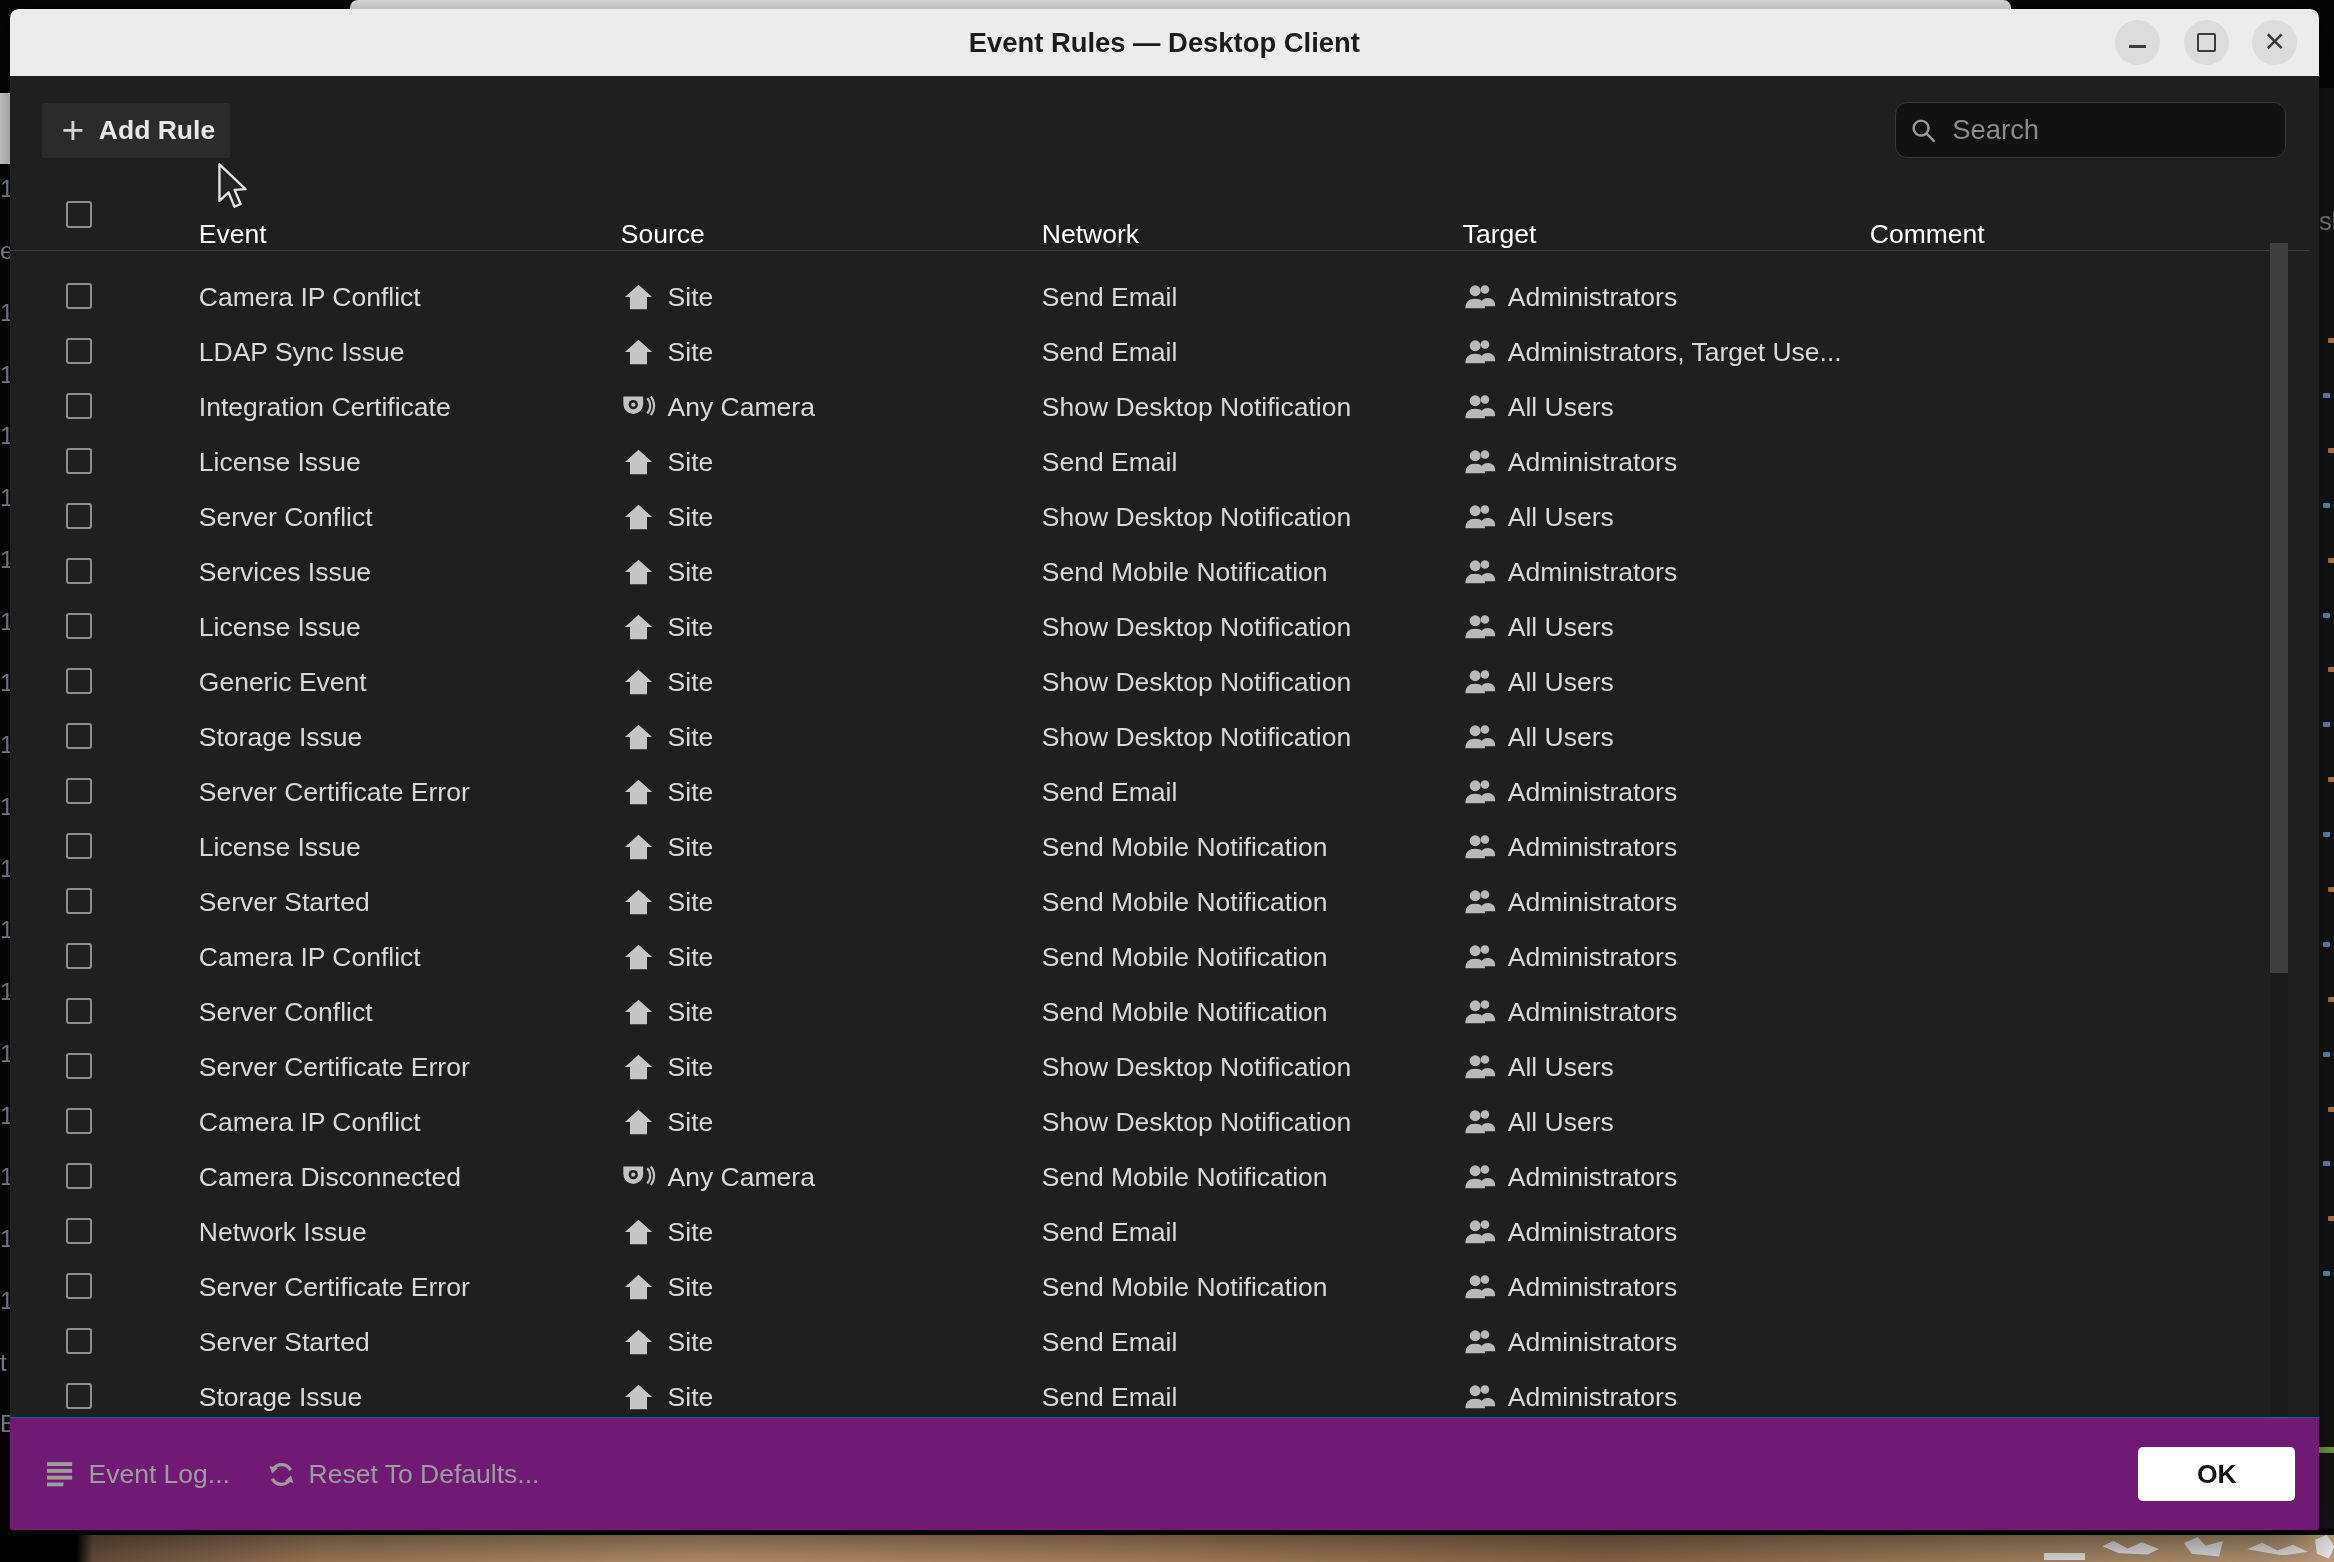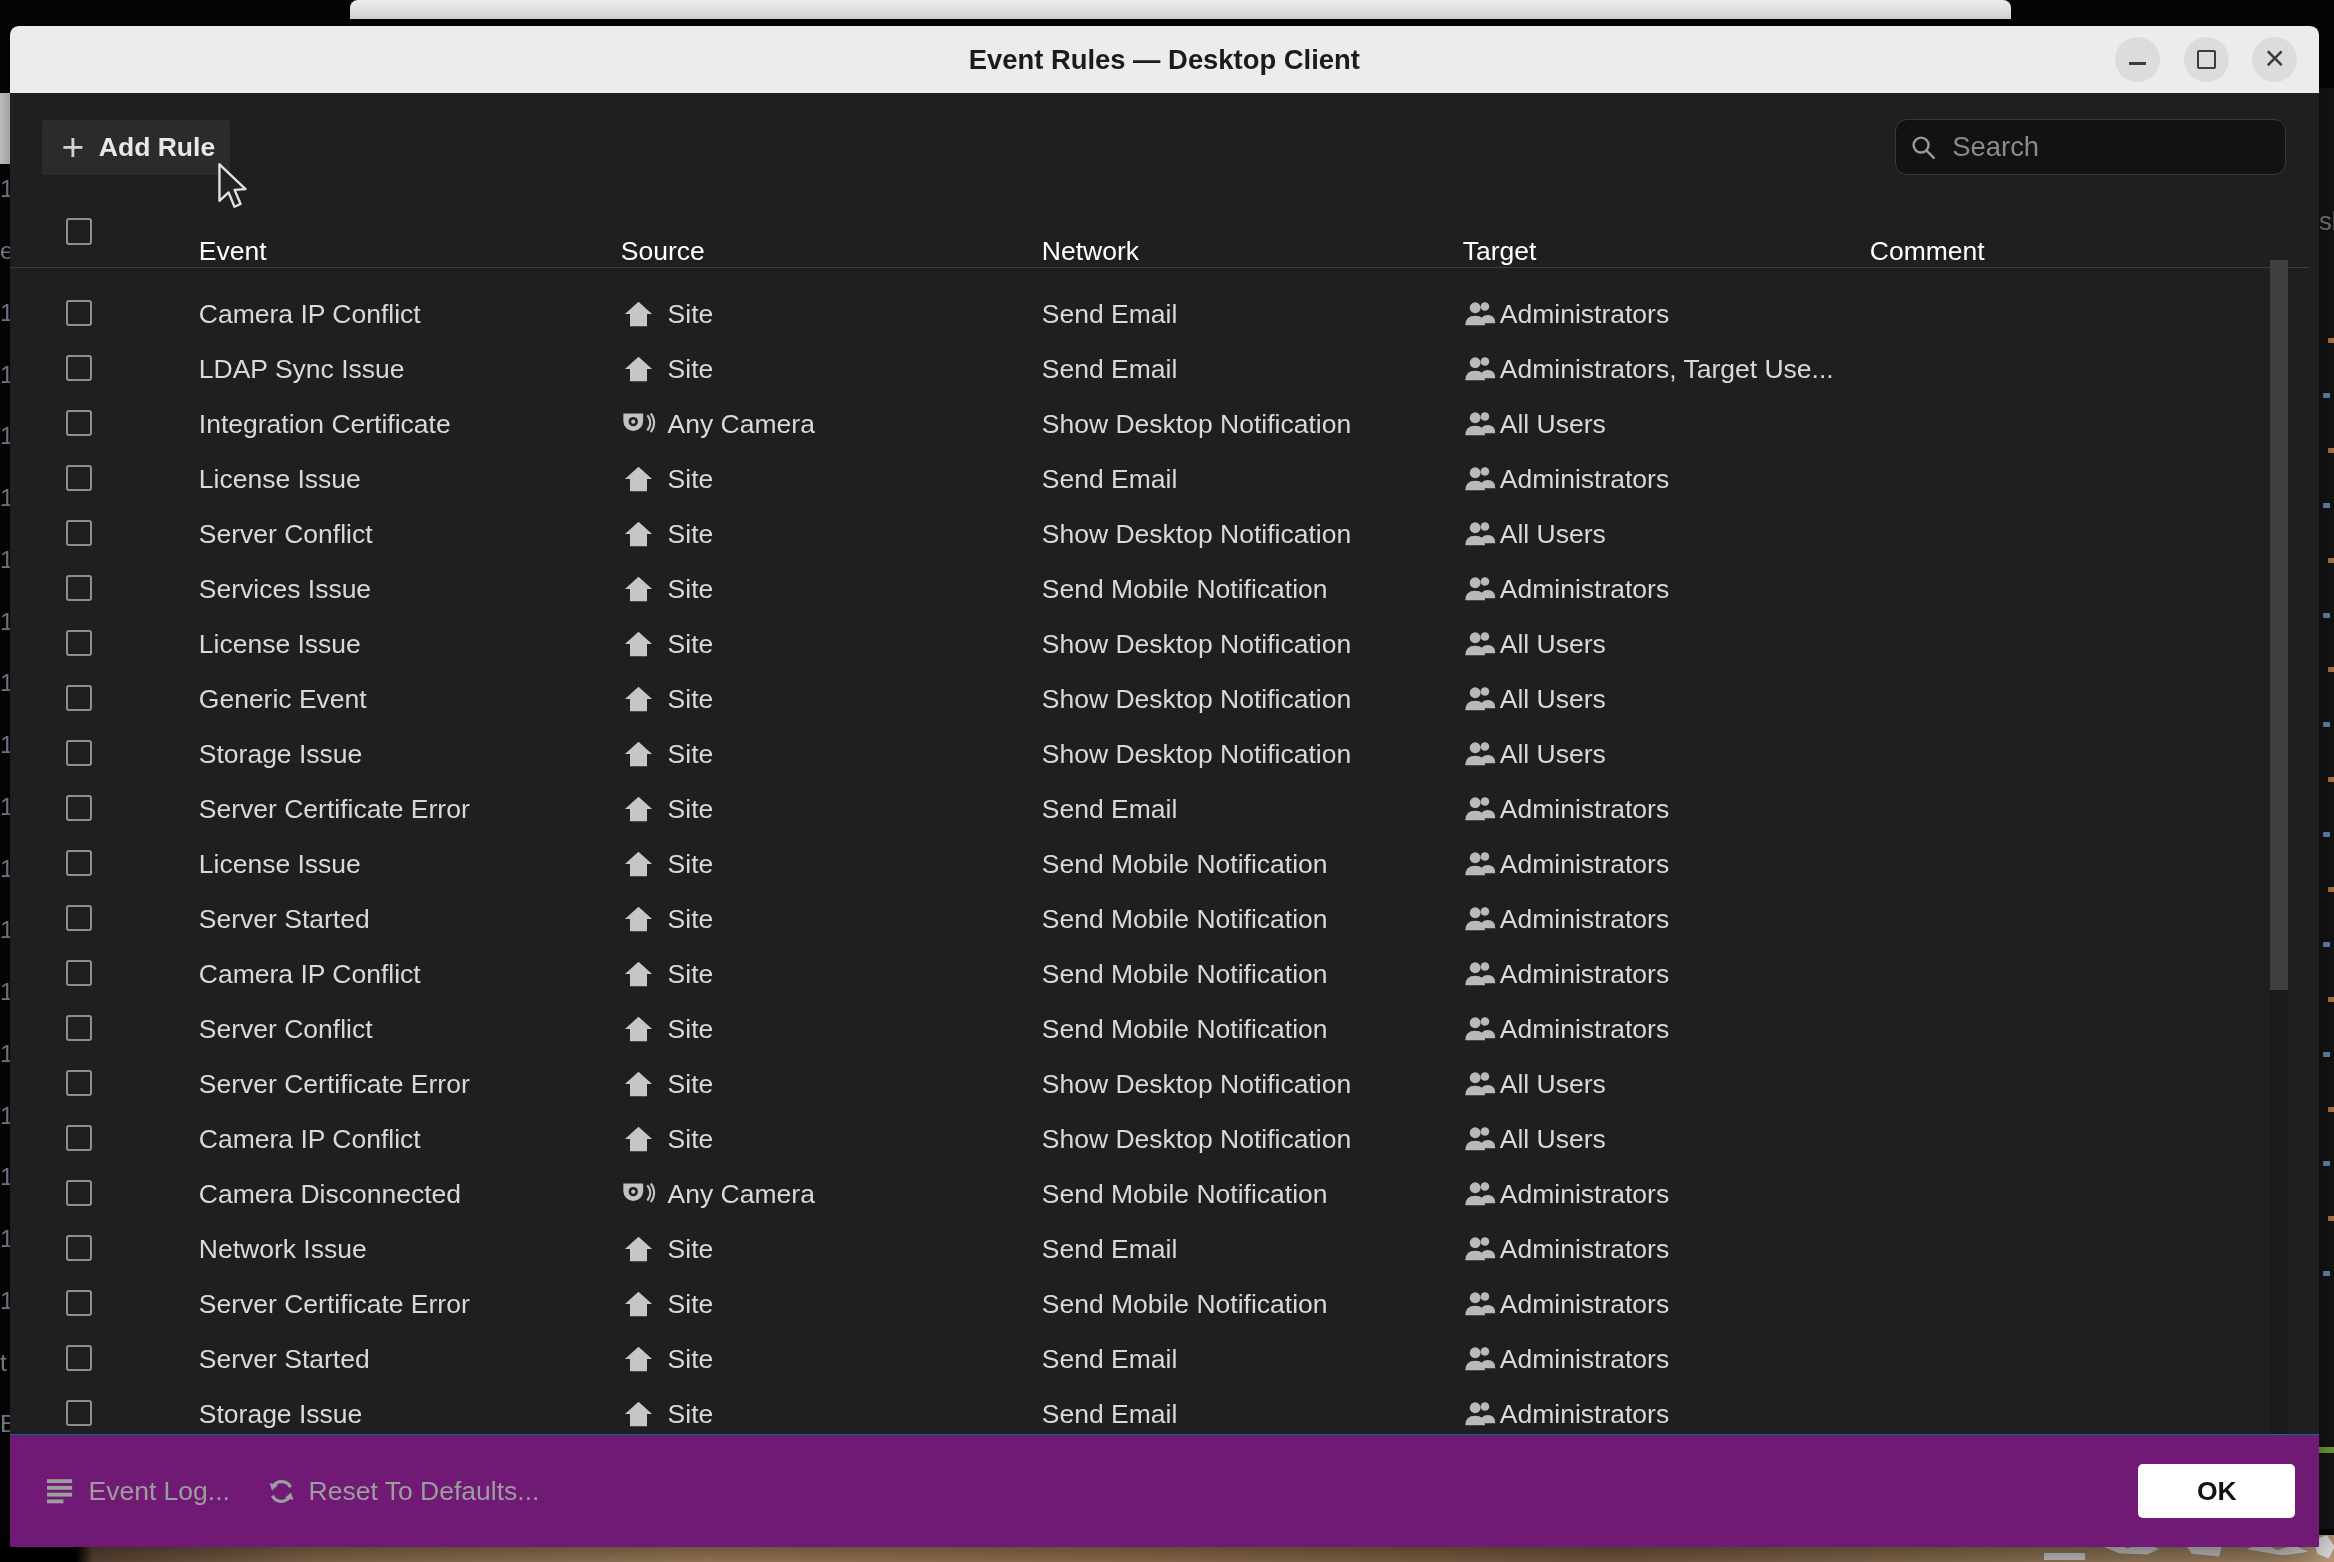--- a/index.html
+++ b/index.html
@@ -12,21 +12,21 @@
   .bg-right-strip{position:absolute;left:2319px;top:88px;width:15.7px;height:1441px;background:#161616;}
   .left-frag{position:absolute;left:0;width:10.8px;overflow:hidden;color:#93a0b5;font-size:24.5px;line-height:24.5px;}
   .right-frag{position:absolute;left:2319px;top:207px;width:15.7px;overflow:hidden;color:#8d8d8d;font-size:25.5px;}
   .speck{position:absolute;width:6.9px;height:4.9px;border-radius:1px;}
   .bg-bottom{position:absolute;left:0;top:1535px;width:2335px;height:27.4px;
      background:linear-gradient(90deg,#000 0,#000 76px,#6f5440 93px,#a3815f 323px,#c09a72 706px,#b28a63 1127px,#8d6b4e 1607px,#a98a66 2000px,#c3a37e 2335px);}
   .pix{position:absolute;background:#ececec;}
   .bg-green{position:absolute;left:2313px;top:1447px;width:21.6px;height:5.9px;background:#7cb342;}
 
   
-  .dialog{position:absolute;left:9.8px;top:26px;width:2309px;height:1521px;background:#1f1f1f;
+  .dialog{position:absolute;left:9.8px;top:9px;width:2309px;height:1521px;background:#1f1f1f;
           border-radius:8.8px 8.8px 2px 2px;overflow:hidden;box-shadow:0 9.8px 49px rgba(0,0,0,.65);}
 
   .titlebar{position:absolute;left:0;top:0;width:100%;height:67px;background:#ececec;}
   .title{width:100%;line-height:67px;text-align:center;font-size:27.4px;font-weight:bold;color:#1b1b1b;}
   .win-controls{position:absolute;right:21.6px;top:10.8px;display:flex;gap:23.5px;}
   .win-btn{width:45px;height:45px;border-radius:50%;background:#dcdcdc;display:flex;align-items:center;justify-content:center;cursor:default;}
   .g-min{width:16.7px;height:2.9px;background:#3c3c3c;margin-top:7.8px;}
   .g-max{width:14.7px;height:14.7px;border:2.5px solid #3c3c3c;border-radius:2px;}
   .g-close{font-size:35px;color:#3a3a3a;line-height:1;margin-top:-2.9px;}
 
@@ -47,21 +47,21 @@
   .head-divider{position:absolute;left:0;top:241px;width:2299px;height:1px;background:#3d3d3d;}
 
   
   .rows{position:absolute;left:0;top:260px;width:2299px;height:1149px;overflow:hidden;}
   .row{position:relative;height:55px;}
   .row .checkbox{left:56px;top:13.7px;}
   .cell{position:absolute;top:50%;transform:translateY(-50%);font-size:26.5px;color:#d9d9d9;white-space:nowrap;}
   .cell-event{left:189px;text-align:right;}
   .cell-source{left:611px;display:flex;align-items:center;gap:11.8px;}
   .cell-action{left:1032px;}
-  .cell-target{left:1453px;display:flex;align-items:center;gap:2px;}
+  .cell-target{left:1453px;display:flex;align-items:center;gap:10px;}
   .cell-comment{left:1860px;}
   .icon-slot{display:inline-flex;width:35px;justify-content:center;}
 
   
   .scrollbar{position:absolute;left:2260px;top:234px;width:18.6px;height:1174px;background:#1a1a1a;}
   .thumb{width:100%;height:730px;background:#3f3f3f;}
 
   
   .footer{position:absolute;left:0;top:1408px;width:2309px;height:113px;background:#701a75;border-top:1px solid #0369a1;box-sizing:border-box;}
   .footer-left{position:absolute;left:37px;top:0;height:100%;display:flex;align-items:center;gap:37px;}

